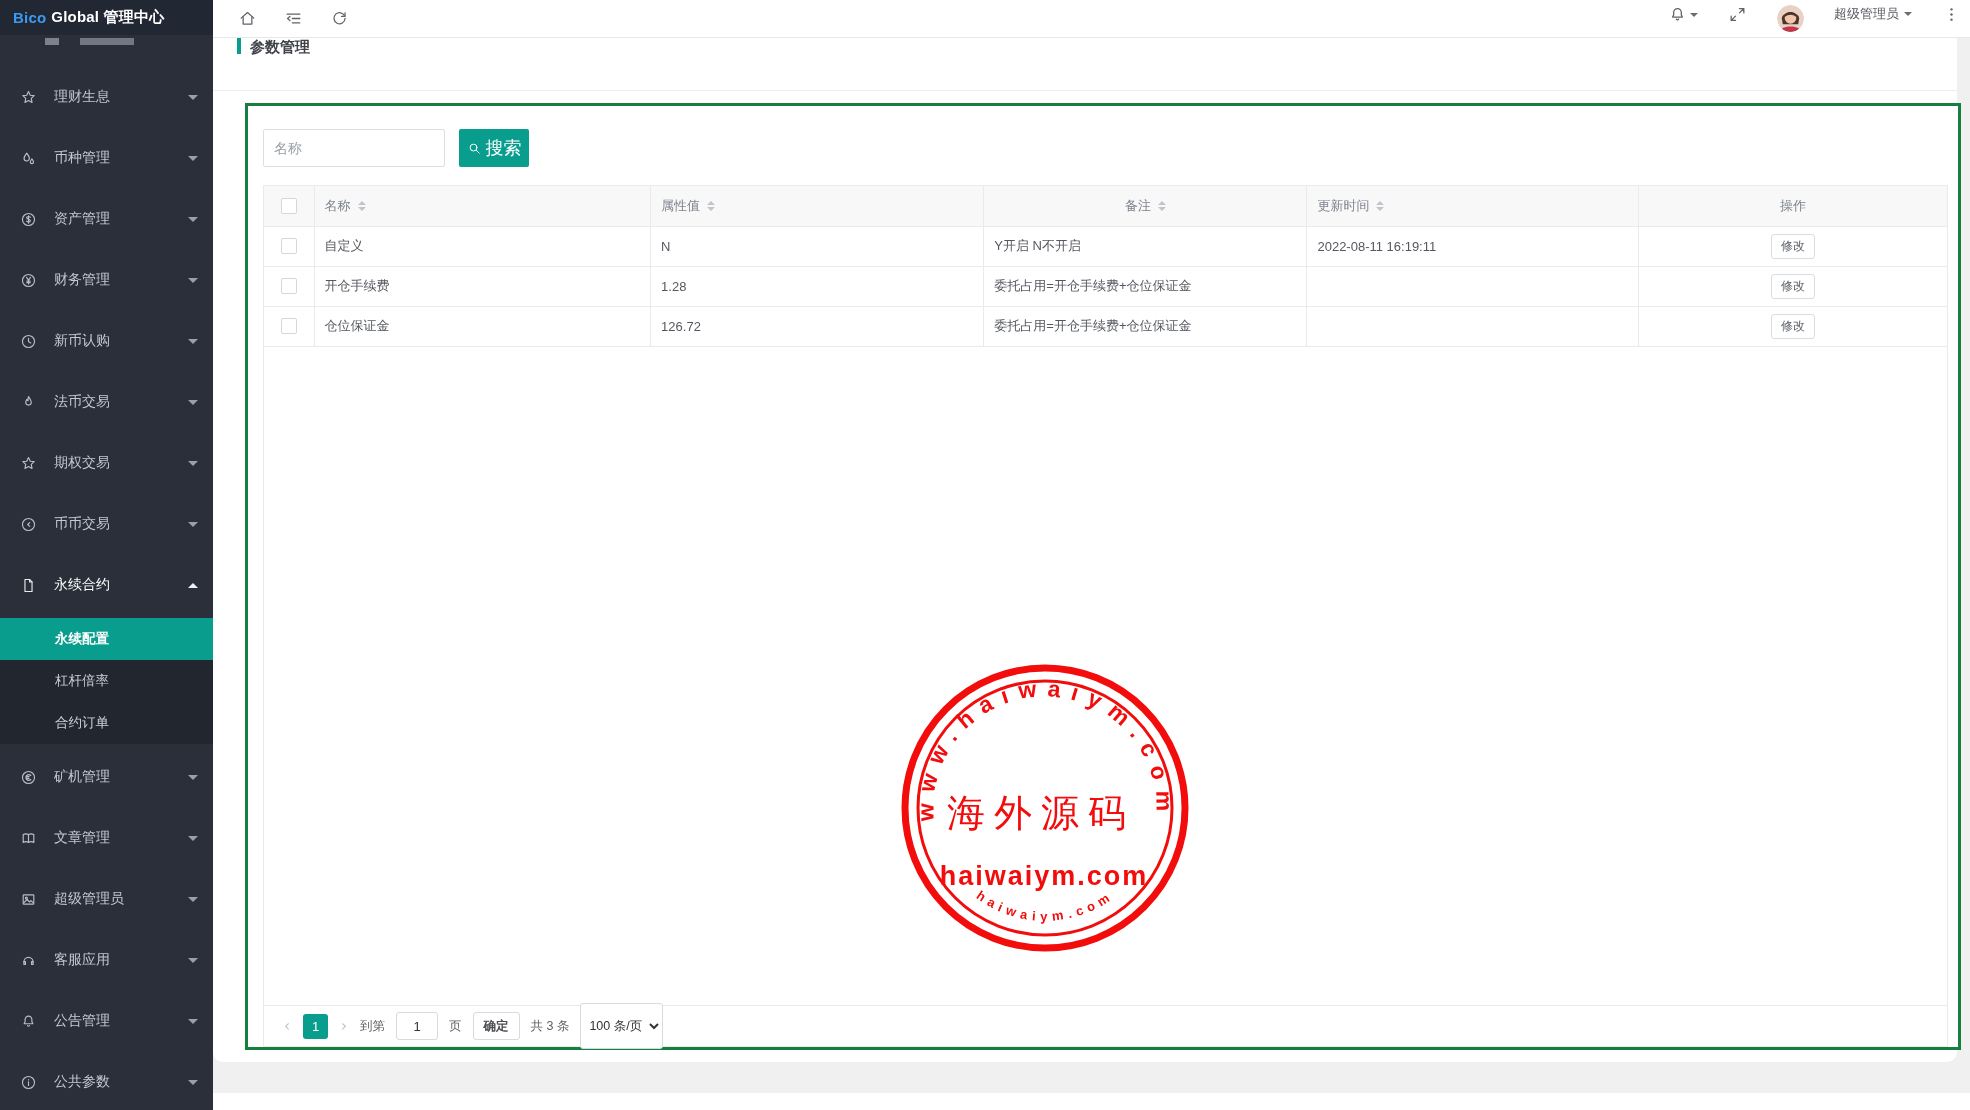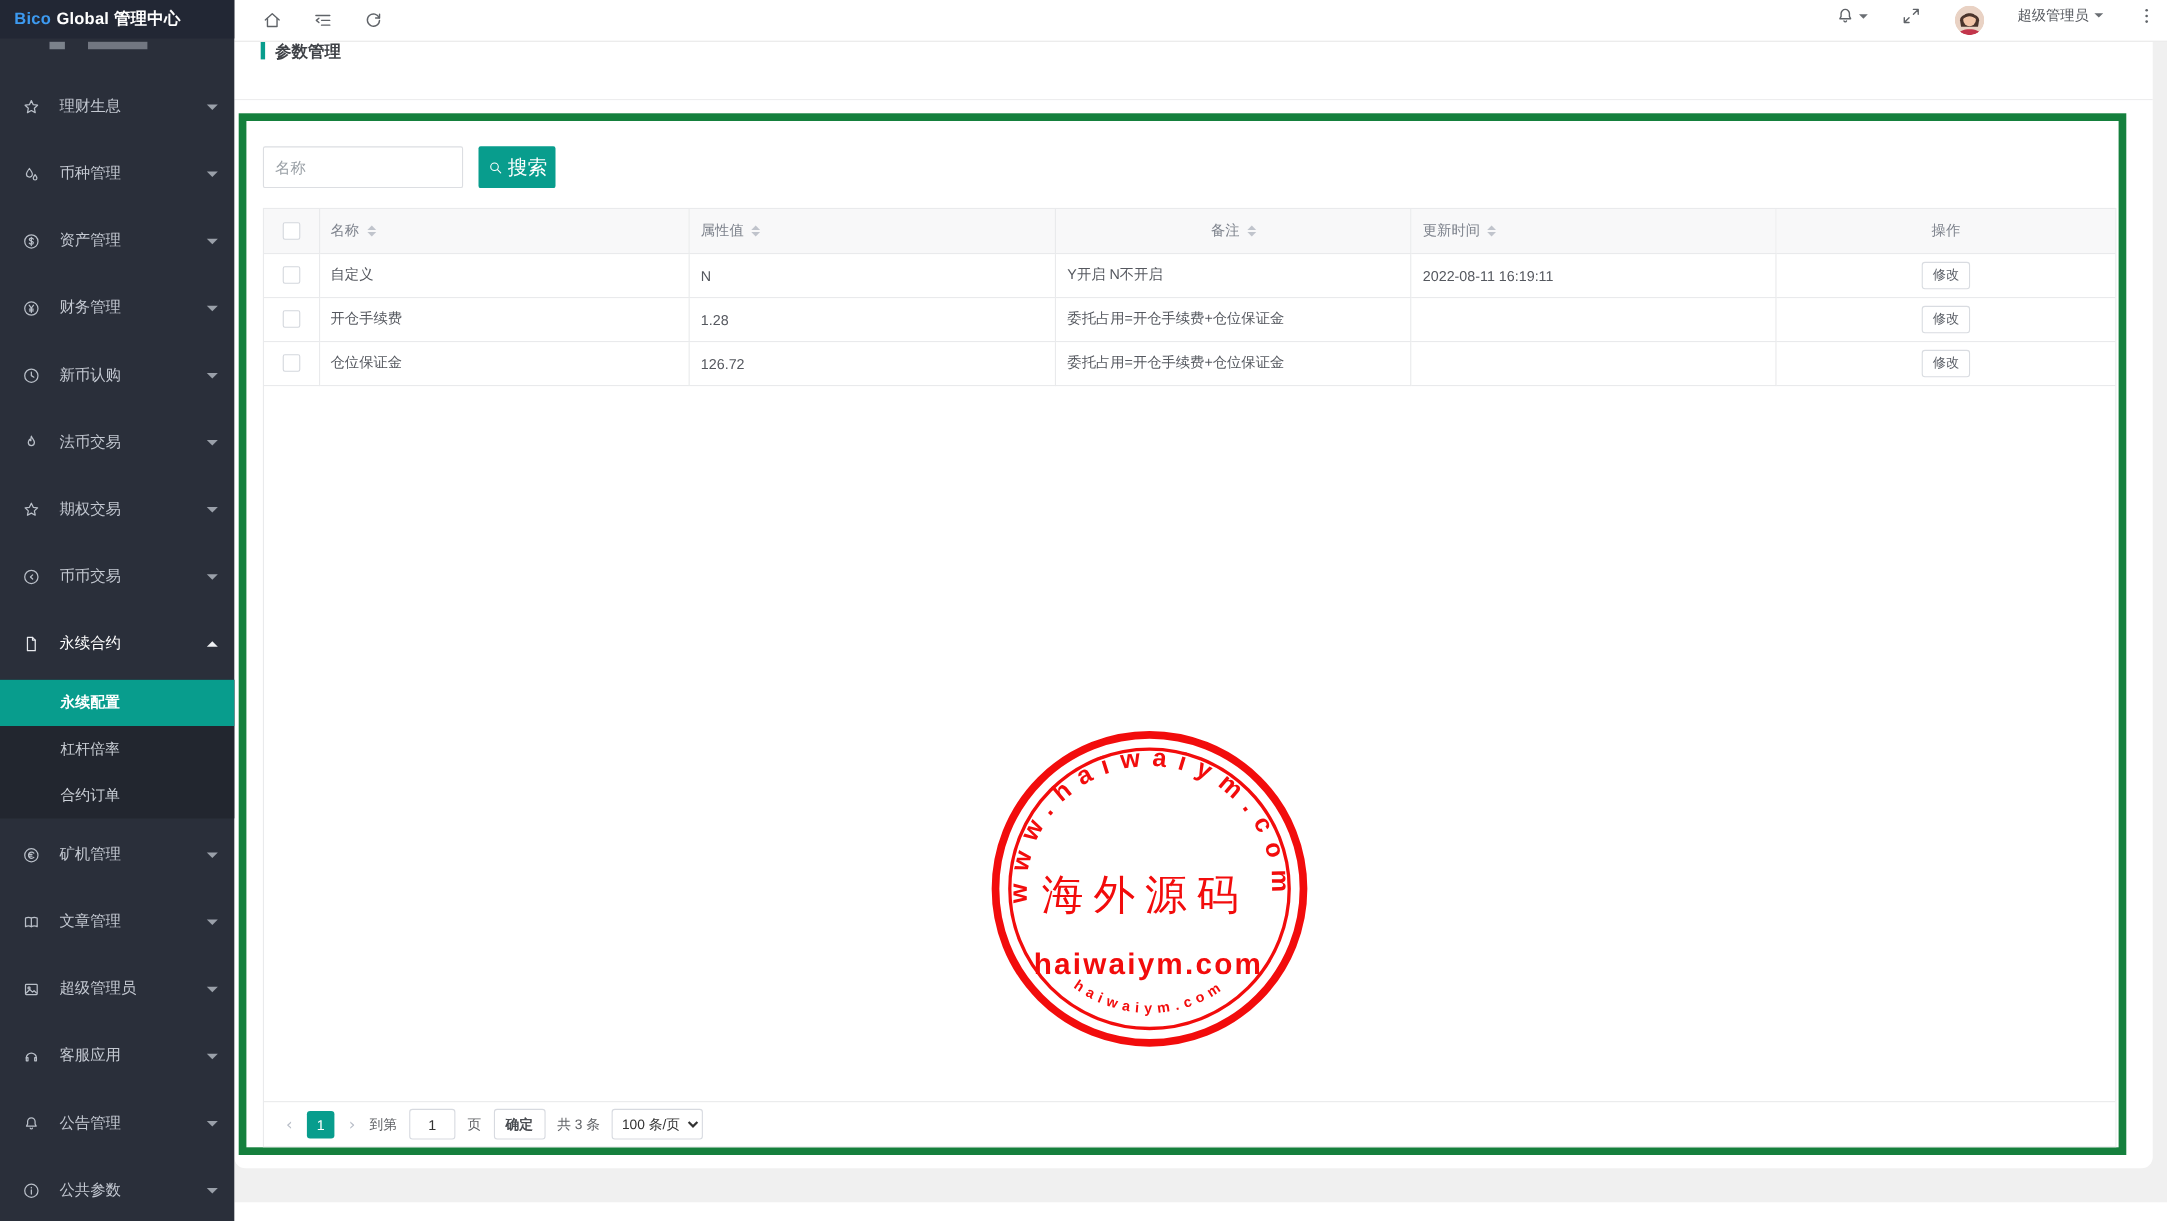--- a/index.html
+++ b/index.html
@@ -42,22 +42,22 @@
   .mini-caret { width:0; height:0; border-left:4px solid transparent; border-right:4px solid transparent;
                 border-top:4.5px solid #6a6e73; }
   .avatar { width:27px; height:27px; border-radius:50%; overflow:hidden; cursor:pointer; flex:none; }
   .user { font-size:13px; color:#55585e; display:flex; align-items:center; gap:5px; cursor:pointer; }
   .panel { position:absolute; top:38px; left:0; width:1744px; height:1024px; background:#fff;
            border-radius:0 0 10px 10px; }
   .crumb { height:52px; display:flex; align-items:flex-start; border-bottom:1px solid #ededee; }
   .crumb-bar { width:4px; height:16px; background:var(--accent); margin-left:24px; }
   .crumb-title { margin-left:9px; font-size:15px; color:#3f4247; font-weight:600; }
   
-  .card { position:absolute; left:4px; top:65px; width:1716px; height:947px; background:#fff;
-          border:7px solid #15803d; box-sizing:border-box; }
+  .card { position:absolute; left:32px; top:65px; width:1716px; height:947px; background:#fff;
+          border:3px solid #15803d; box-sizing:border-box; }
   .search-row { position:absolute; top:23px; left:15px; display:flex; }
   .search-input { width:182px; height:38px; box-sizing:border-box; border:1px solid #dcdee2; border-radius:2px;
                   padding:0 10px; font-size:14px; color:#333; outline:none; }
   .search-input::placeholder { color:#9aa0a6; }
   .search-btn { margin-left:14px; width:70px; height:38px; background:var(--accent); color:#fff; border:none;
                 border-radius:2px; font-size:18px; display:flex; align-items:center; justify-content:center;
                 gap:4px; cursor:pointer; }
   .search-btn svg { width:15px; height:15px; }
   .table-wrap { position:absolute; left:15px; top:79px; width:1685px; bottom:0px; border:1px solid #e9eaec;
                 box-sizing:border-box; }
@@ -86,21 +86,21 @@
                 display:flex; align-items:center; padding-left:18px; gap:11px; box-sizing:border-box;
                 font-size:12.5px; color:#606266; background:#fff; }
   .pg-chevron { color:#b9bec8; font-size:15px; cursor:pointer; width:10px; text-align:center;
                 font-family:"DejaVu Sans", sans-serif; }
   .pg-active { width:25px; height:25px; background:var(--accent); color:#fff; border-radius:3px;
                display:flex; align-items:center; justify-content:center; font-size:13px; cursor:pointer; }
   .pg-input { width:42px; height:28px; border:1px solid #d7dae0; border-radius:3px; text-align:center;
               font-size:13px; color:#333; box-sizing:border-box; outline:none; }
   .pg-confirm { height:28px; padding:0 10px; border:1px solid #d7dae0; border-radius:3px; background:#fff;
                 font-weight:bold; color:#4a4d52; font-size:12.5px; cursor:pointer; }
-  .pg-select { height:28px; border:1px solid #d7dae0; border-radius:3px; font-size:12.5px; color:#333;
+  .pg-select { height:46px; border:1px solid #d7dae0; border-radius:3px; font-size:12.5px; color:#333;
                background:#fff; padding:0 4px; cursor:pointer; outline:none; }
   .pg-label { color:#606266; }
   
   .watermark { position:absolute; left:682px; top:620px; width:300px; height:300px; z-index:5;
                opacity:.95; pointer-events:none; }
   .bottom-white { position:absolute; top:1093px; left:0; width:100%; height:17px; background:#fff; }
 </style>
 </head>
 <body>
 

